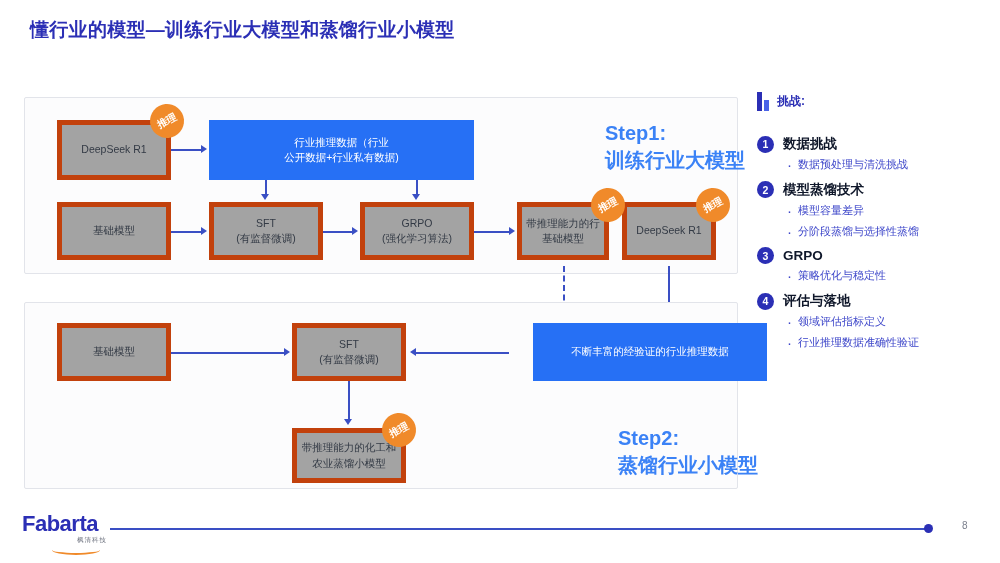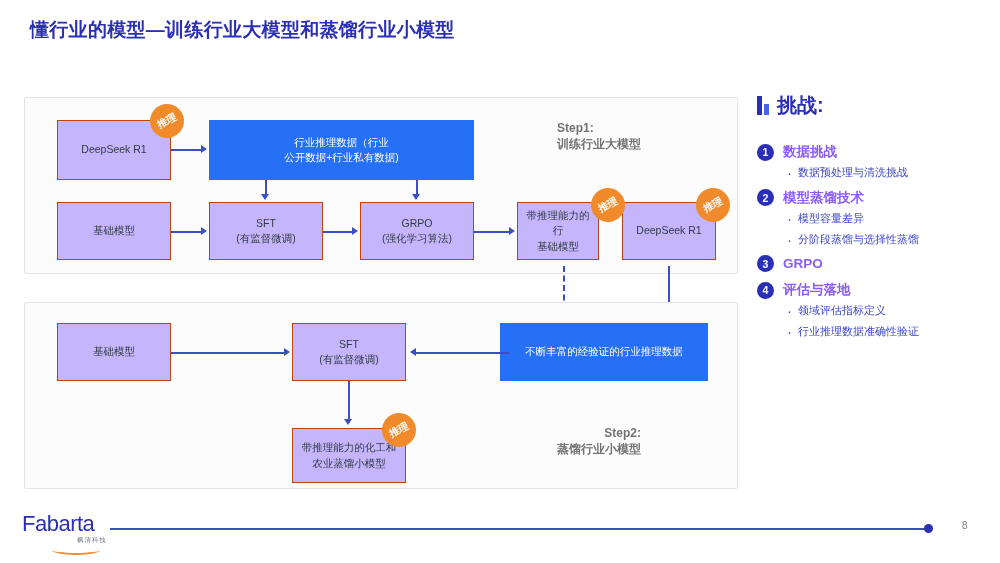--- a/index.html
+++ b/index.html
@@ -15,21 +15,21 @@
     letter-spacing:.3px;white-space:nowrap;
   }
   
   .panel{
     position:absolute;background:#fcfcfd;border:1px solid #e2e4ea;border-radius:2px;
   }
   #panel-step1{left:24px;top:97px;width:712px;height:175px;}
   #panel-step2{left:24px;top:302px;width:712px;height:185px;}
 
   .node{
-    position:absolute;background:#c4b5fd;border:1px solid #c2410c;
+    position:absolute;background:#a3a3a3;border:5px solid #c2410c;
     display:flex;align-items:center;justify-content:center;text-align:center;
     color:#333a45;font-size:10.5px;line-height:1.45;box-sizing:border-box;
     padding:2px 4px;
   }
   .node.blue{
     background:#2670f5;border:1px solid #2670f5;color:#ffffff;
   }
   .node .nl{display:block;text-align:center;}
 
   
@@ -44,56 +44,56 @@
   .ln{position:absolute;background:#3a4fc4;}
   .ln.h{height:1.6px;}
   .ln.v{width:1.6px;}
   .arw{position:absolute;width:0;height:0;}
   .arw.r{border-top:4px solid transparent;border-bottom:4px solid transparent;border-left:6px solid #3a4fc4;}
   .arw.l{border-top:4px solid transparent;border-bottom:4px solid transparent;border-right:6px solid #3a4fc4;}
   .arw.d{border-left:4px solid transparent;border-right:4px solid transparent;border-top:6px solid #3a4fc4;}
   .dash{position:absolute;width:0;border-left:2px dashed #3a4fc4;}
 
   .step-label{
-    position:absolute;color:#737373;font-weight:bold;font-size:12px;
-    line-height:1.35;text-align:left;white-space:nowrap;
+    position:absolute;color:#3b82f6;font-weight:bold;font-size:20px;
+    line-height:1.35;text-align:left;white-space:nowrap;margin-left:48px;
   }
 
   
   #challenges{position:absolute;left:757px;top:92px;width:225px;}
   #ch-head{display:flex;align-items:center;gap:7px;margin-bottom:24px;}
   .barico{display:inline-block;position:relative;width:13px;height:19px;}
   .barico i{position:absolute;bottom:0;display:block;}
   .barico i.b1{left:0;width:5px;height:19px;background:#2b2fb5;}
   .barico i.b2{left:7px;width:5px;height:11px;background:#4a63e8;}
-  #ch-title{font-size:20px;font-weight:bold;color:#2b2fb5;}
+  #ch-title{font-size:12px;font-weight:bold;color:#2b2fb5;}
 
   .ch-group{margin-bottom:9px;}
   .ch-row{display:flex;align-items:center;gap:9px;}
   .num{
     width:17px;height:17px;border-radius:50%;background:#2b2fb5;color:#fff;
     font-size:10.5px;font-weight:bold;display:flex;align-items:center;
     justify-content:center;flex:0 0 17px;
   }
-  .ch-name{font-size:13.5px;font-weight:bold;color:#8b5cf6;}
+  .ch-name{font-size:13.5px;font-weight:bold;color:#0f172a;}
   .ch-sub{list-style:none;margin:5px 0 0 0;padding:0 0 0 30px;}
   .ch-sub li{
     font-size:11px;color:#3c45c9;margin-bottom:7px;
     position:relative;padding-left:11px;line-height:1.25;
   }
   .ch-sub li:before{
     content:"·";position:absolute;left:0;top:-2px;font-size:15px;color:#3c45c9;
   }
 
   
   #footer-line{position:absolute;left:110px;top:528px;width:818px;height:1.6px;background:#3a4fc4;}
   #footer-dot{position:absolute;left:924px;top:524px;width:9px;height:9px;border-radius:50%;background:#2b2fb5;}
   #page-num{position:absolute;left:962px;top:520px;font-size:10px;color:#7a7f8c;}
   #logo{position:absolute;left:22px;top:513px;width:85px;}
-  #logo-text{font-size:22px;font-weight:normal;color:#2b2fb5;letter-spacing:-.5px;line-height:1;}
+  #logo-text{font-size:22px;font-weight:bold;color:#2b2fb5;letter-spacing:-.5px;line-height:1;}
   #logo-sub{font-size:6.5px;color:#6a6f7c;text-align:right;margin-top:1px;letter-spacing:1px;}
   #logo-swoosh{position:absolute;left:30px;top:32px;width:48px;height:8px;
     border-bottom:2px solid #f08a2a;border-radius:0 0 50% 50%;}
 </style>
 </head>
 <body>
 
 <div id="slide-title">懂行业的模型—训练行业大模型和蒸馏行业小模型</div>
 
 <div class="panel" id="panel-step1">
@@ -118,21 +118,21 @@
   <div class="node" style="left:184px;top:104px;width:114px;height:58px;flex-direction:column;">
     <span class="nl">SFT</span>
     <span class="nl">(有监督微调)</span>
   </div>
 
   <div class="node" style="left:335px;top:104px;width:114px;height:58px;flex-direction:column;">
     <span class="nl">GRPO</span>
     <span class="nl">(强化学习算法)</span>
   </div>
 
-  <div class="node" style="left:492px;top:104px;width:82px;height:58px;flex-direction:column;">
+  <div class="node" style="left:492px;top:104px;width:92px;height:58px;flex-direction:column;">
     <span class="nl">带推理能力的行</span>
     <span class="nl">基础模型</span>
   </div>
   <div class="badge" style="left:566px;top:90px;">
     <span>推理</span>
   </div>
 
   <div class="node" style="left:597px;top:104px;width:94px;height:58px;">
     <span>DeepSeek R1</span>
   </div>
@@ -174,21 +174,21 @@
 
   <div class="node" style="left:32px;top:20px;width:114px;height:58px;">
     <span>基础模型</span>
   </div>
 
   <div class="node" style="left:267px;top:20px;width:114px;height:58px;flex-direction:column;">
     <span class="nl">SFT</span>
     <span class="nl">(有监督微调)</span>
   </div>
 
-  <div class="node blue" style="left:475px;top:20px;width:208px;height:58px;">
+  <div class="node blue" style="left:508px;top:20px;width:234px;height:58px;">
     <span>不断丰富的经验证的行业推理数据</span>
   </div>
 
   <div class="node" style="left:267px;top:125px;width:114px;height:55px;flex-direction:column;">
     <span class="nl">带推理能力的化工和</span>
     <span class="nl">农业蒸馏小模型</span>
   </div>
   <div class="badge" style="left:357px;top:110px;">
     <span>推理</span>
   </div>
@@ -196,21 +196,21 @@
   <div class="ln h" style="left:146px;top:49px;width:115px;"></div>
   <div class="arw r" style="left:259px;top:45px;"></div>
 
   <div class="ln h" style="left:391px;top:49px;width:93px;"></div>
   <div class="arw l" style="left:385px;top:45px;"></div>
 
   <div class="ln v" style="left:323px;top:78px;height:39px;"></div>
   <div class="arw d" style="left:319px;top:116px;"></div>
 </div>
 
-<div class="step-label" style="left:557px;top:425px;text-align:right;">
+<div class="step-label" style="left:570px;top:425px;">
   <div>Step2:</div>
   <div>蒸馏行业小模型</div>
 </div>
 
 <div id="challenges">
   <div id="ch-head">
     <span class="barico">
         <i class="b1"></i>
         <i class="b2"></i>
       </span>
@@ -237,20 +237,21 @@
       <li>分阶段蒸馏与选择性蒸馏</li>
     </ul>
   </div>
 
   <div class="ch-group">
     <div class="ch-row">
       <span class="num">3</span>
       <span class="ch-name">GRPO</span>
     </div>
     <ul class="ch-sub">
+      <li>策略优化与稳定性</li>
     </ul>
   </div>
 
   <div class="ch-group">
     <div class="ch-row">
       <span class="num">4</span>
       <span class="ch-name">评估与落地</span>
     </div>
     <ul class="ch-sub">
       <li>领域评估指标定义</li>

